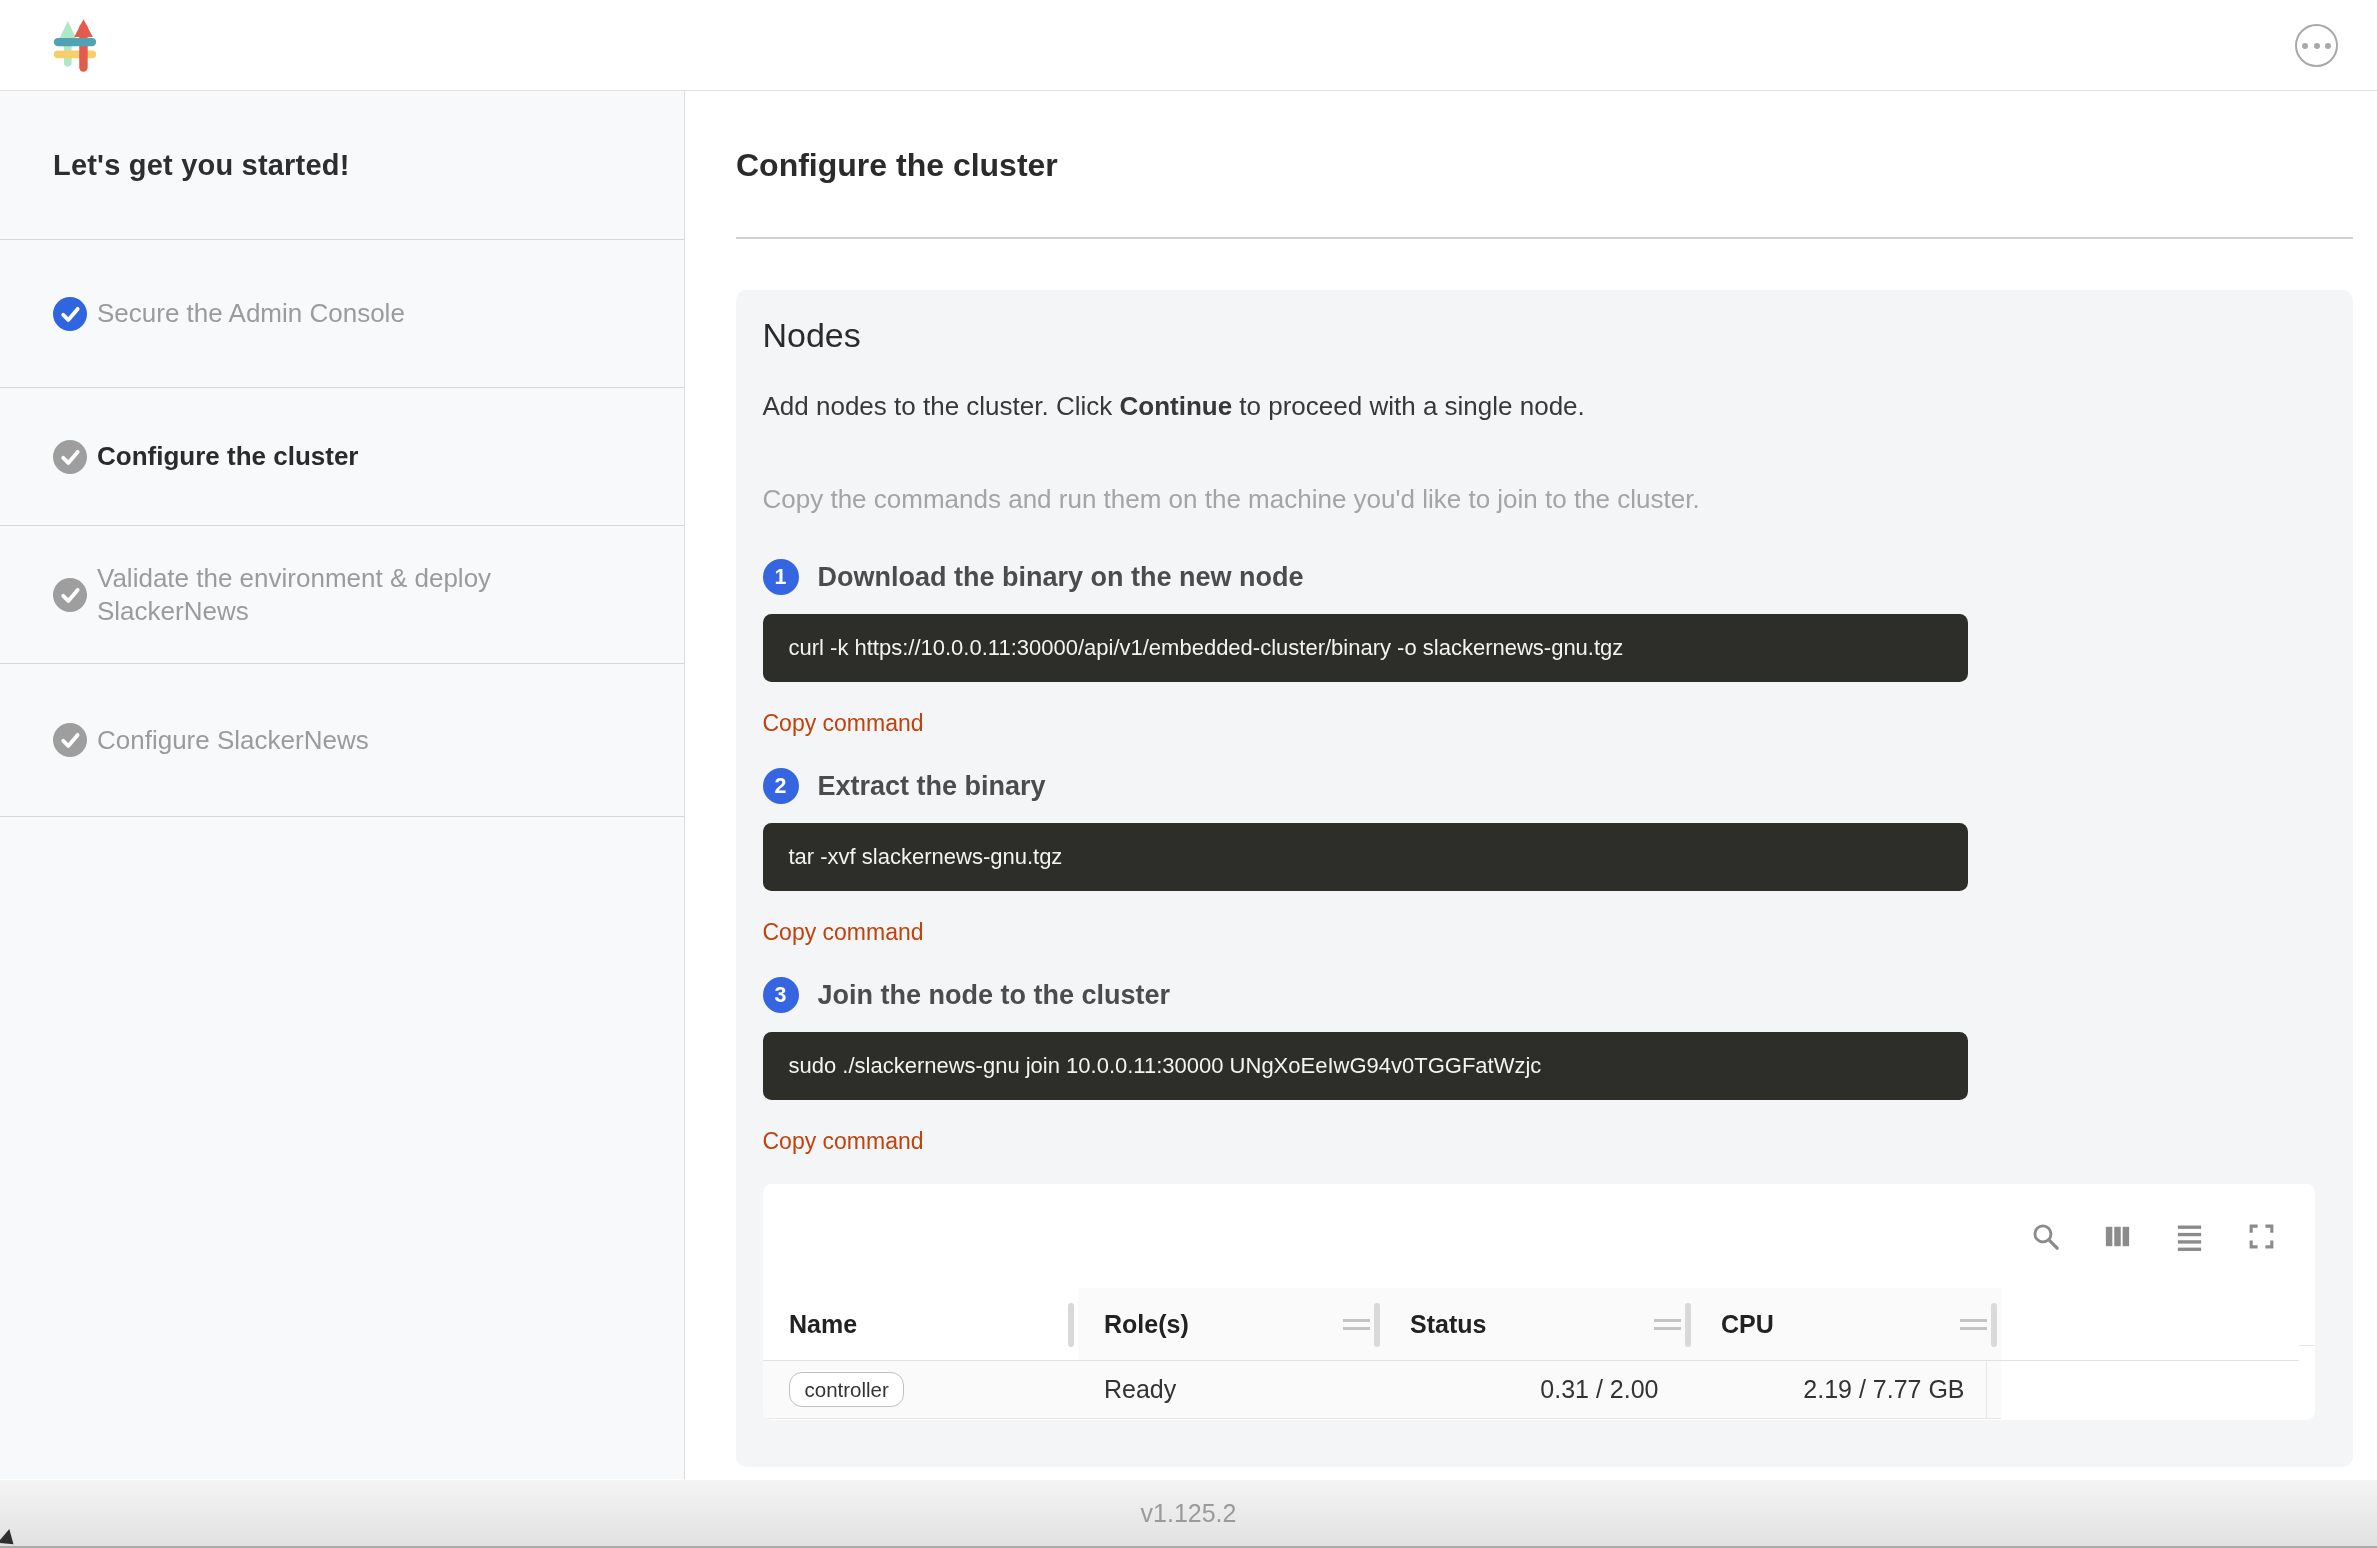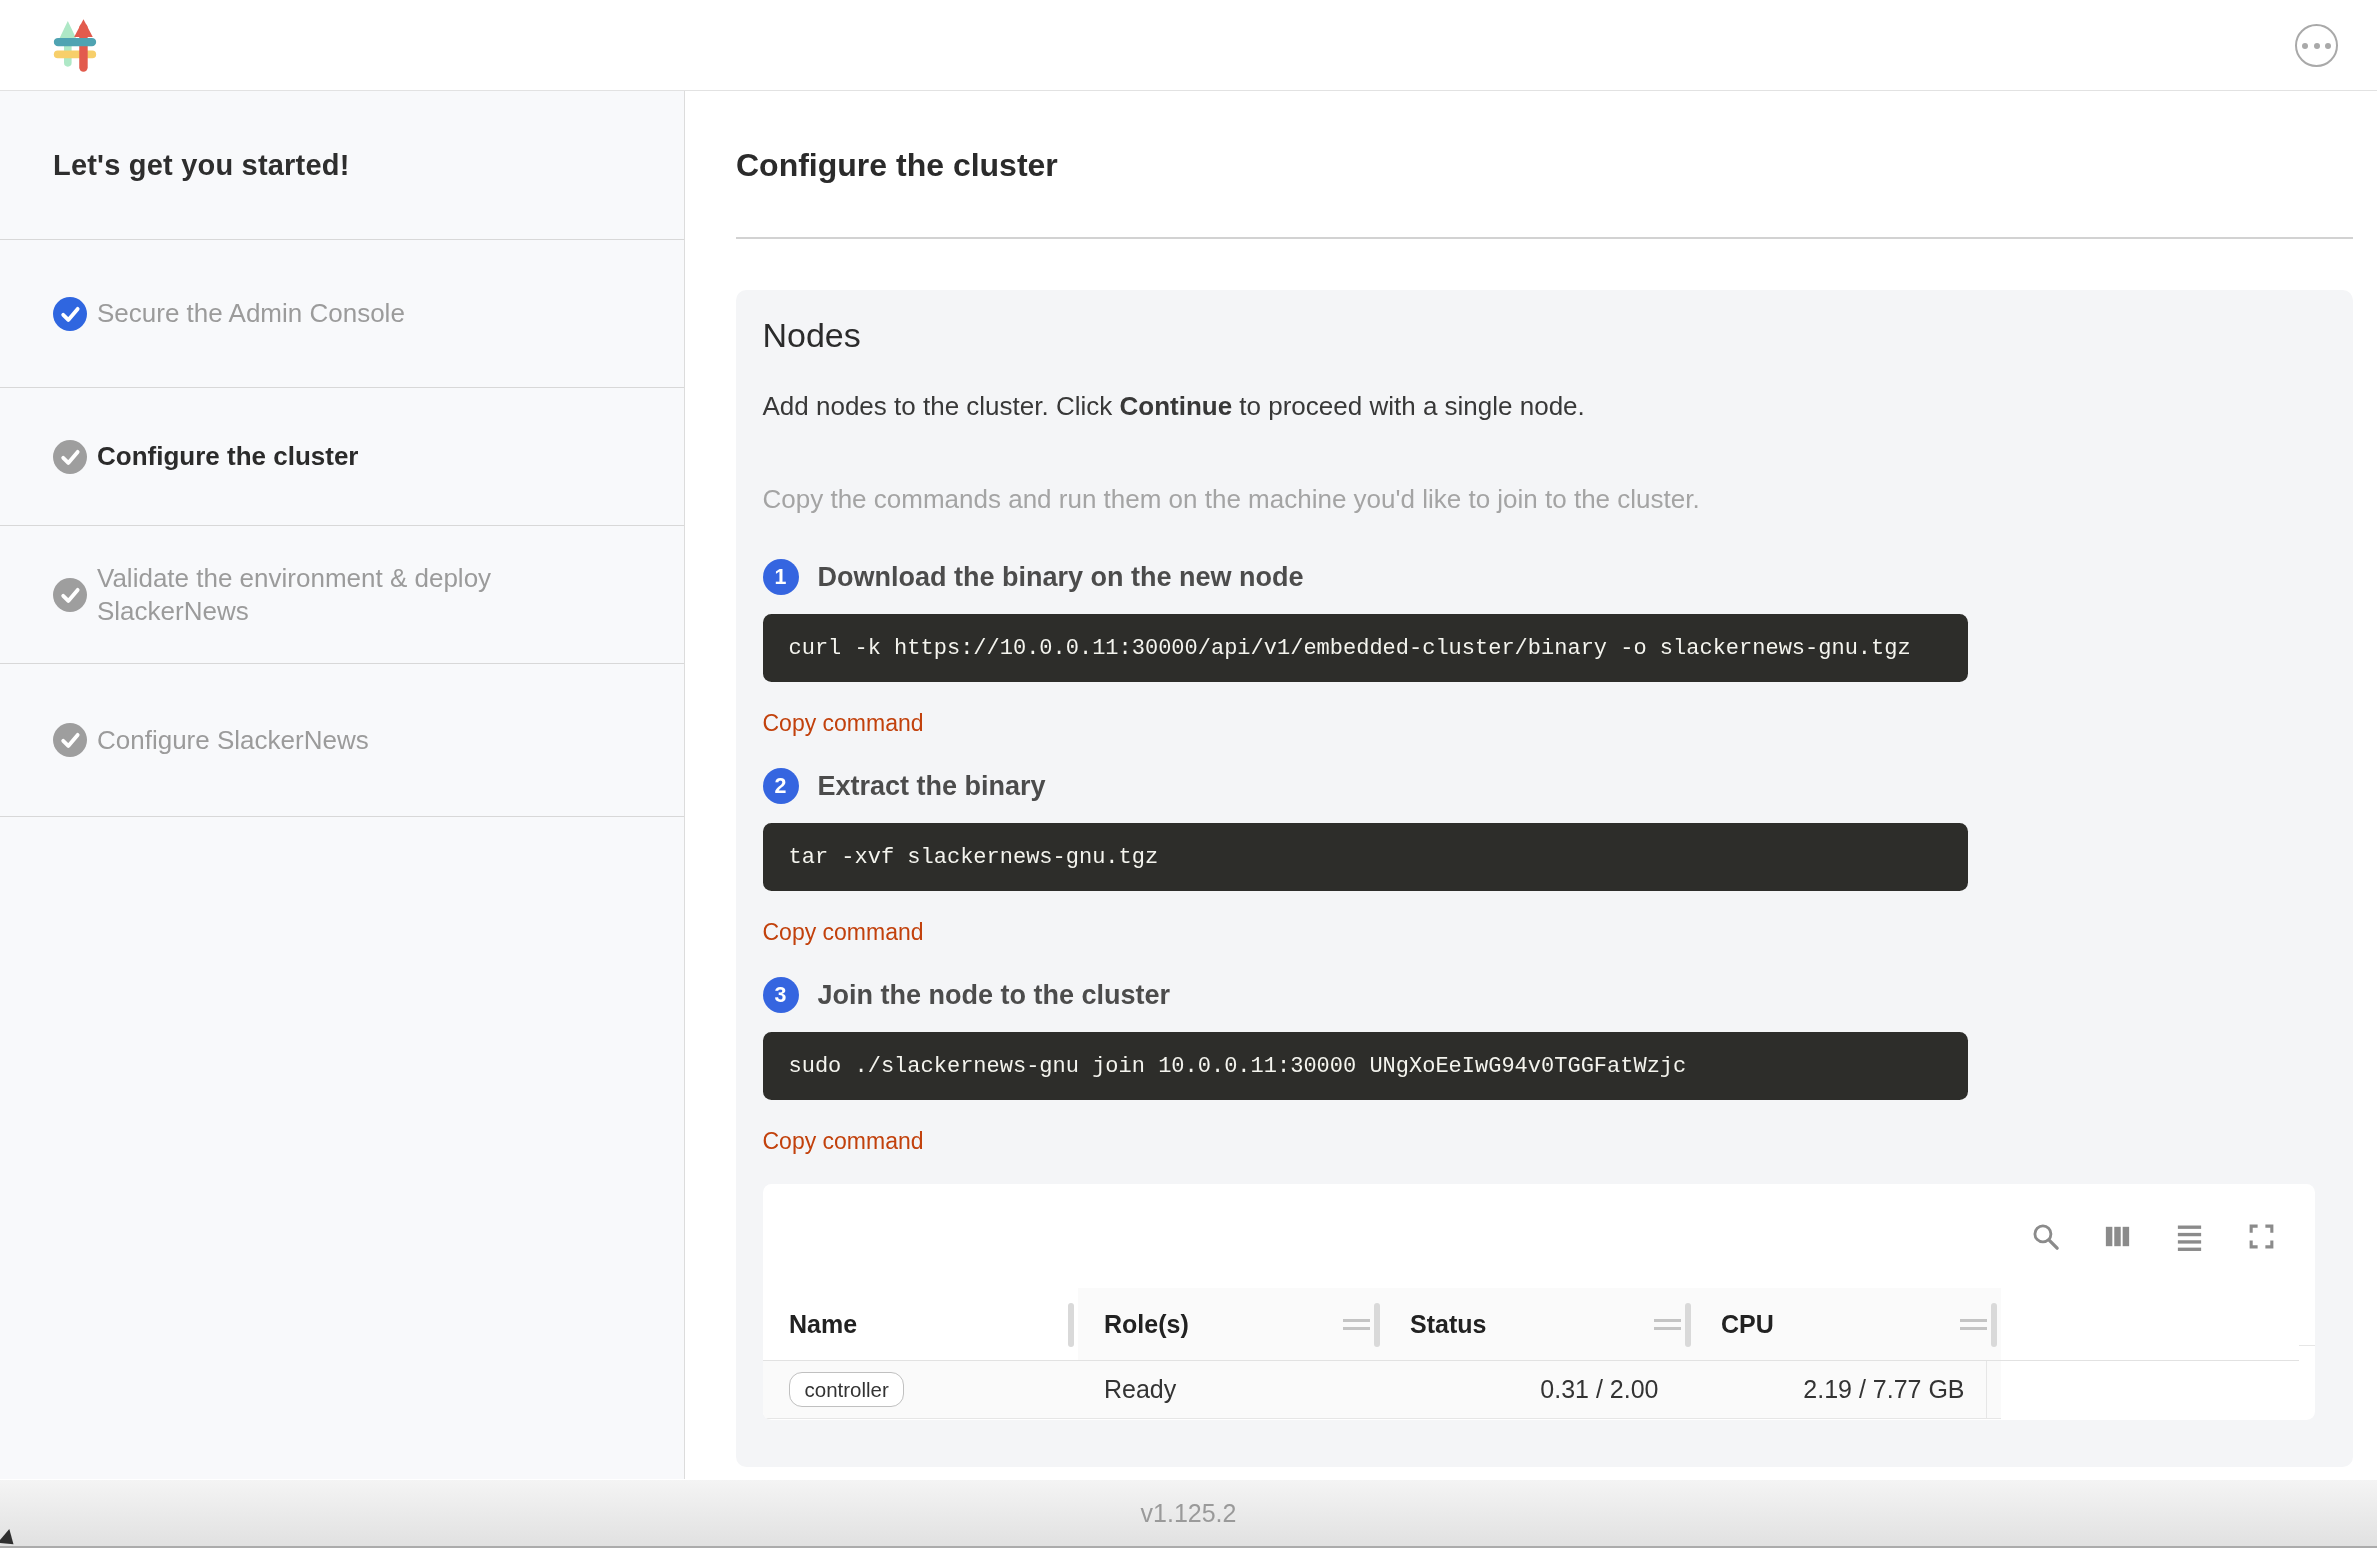--- a/index.html
+++ b/index.html
@@ -31,21 +31,21 @@
   .card { margin-top:51px; background:#f4f5f7; border-radius:10.3px; padding:26px 26.5px 29px 26.5px; height:1177px; }
   .card-title { font-size:34px; font-weight:normal; color:#2b2b2b; }
   .card-intro { margin-top:36px; font-size:26px; color:#383838; }
   .card-intro b { font-weight:bold; }
   .card-hint { margin-top:62px; font-size:26px; color:#a4a4a4; }
 
   .step-head { display:flex; align-items:center; gap:19px; margin-top:44px; }
   .step-badge { width:36px; height:36px; border-radius:50%; background:#3565e0; color:#fff; font-size:21.4px; font-weight:bold; display:flex; align-items:center; justify-content:center; }
   .step-title { font-size:27px; font-weight:600; color:#4c4c4c; }
   .cmd-box { margin-top:19px; width:1205px; height:68px; background:#2d2d2a; border-radius:8.5px; display:flex; align-items:center; padding:0 26px; cursor:text; }
-  .cmd-text { font-family:Liberation Mono, monospace; font-size:22px; color:#f4f4ee; white-space:nowrap; }
+  .cmd-text { font-family:Liberation Sans, sans-serif; font-size:22px; color:#f4f4ee; white-space:nowrap; }
   .copy-link { display:inline-block; margin-top:28px; font-size:23px; color:#c2410c; cursor:pointer; }
 
   
   .table-panel { margin-top:29px; width:1552px; height:236px; background:#fff; border-radius:8.5px; overflow:hidden; }
   .table-toolbar { height:104px; display:flex; align-items:center; justify-content:flex-end; gap:41px; padding-right:38px; }
   .tool-icon { width:31px; height:31px; color:#8b8b8b; cursor:pointer; display:block; }
   .grid { display:grid; grid-template-columns:315px 306px 311px 306px 298px 15.4px; }
   .hcell { position:relative; height:73px; display:flex; align-items:center; padding-left:26.5px; font-size:25px; font-weight:bold; color:#222; background:#fafafa; border-bottom:1.7px solid #e2e2e2; }
   .hcell.first { background:#fff; }
   .hcell .spacer { flex:1; }

